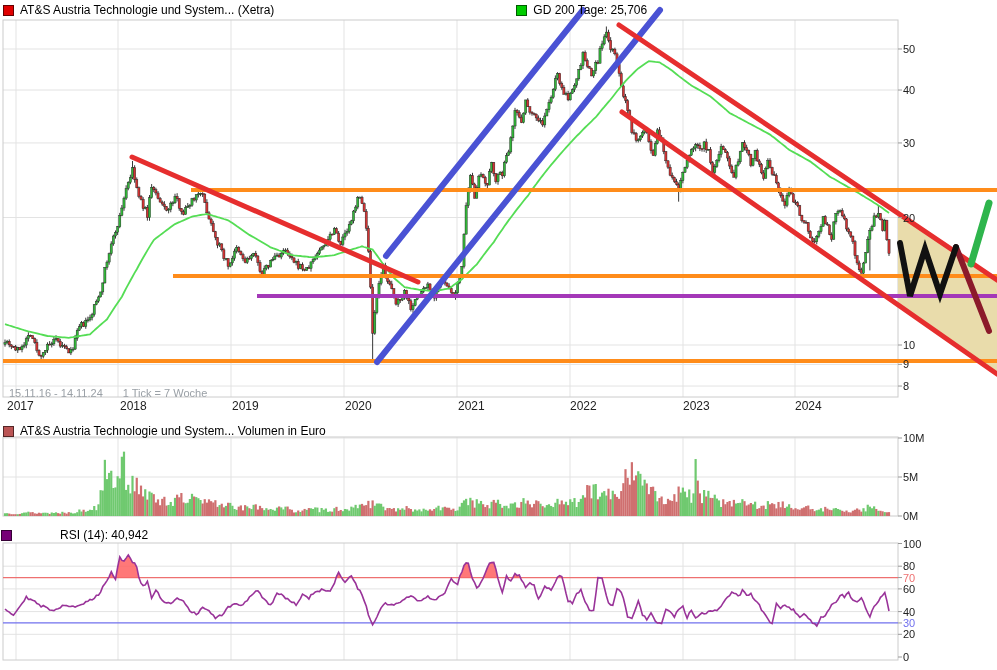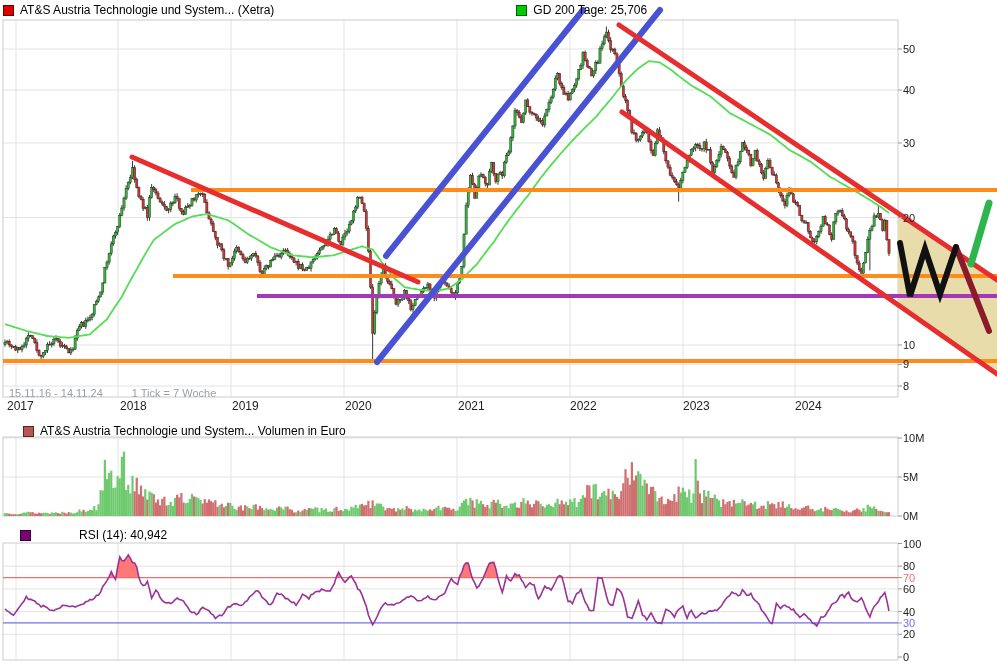--- a/index.html
+++ b/index.html
@@ -2,21 +2,21 @@
 <html><head>
 <meta charset="utf-8">
 <style>
   html,body{margin:0;padding:0;background:#ffffff;}
   body{font-family:"Liberation Sans", sans-serif;}
   #stage{position:relative;width:997px;height:670px;background:#fff;overflow:hidden;}
   .legend-row{position:absolute;display:flex;align-items:center;gap:6px;font-size:12px;color:#000;}
   .sq{width:9px;height:9px;border:1px solid rgba(0,0,0,.55);display:inline-block;flex:0 0 auto;}
   .lg-text{white-space:nowrap;}
   #chart-svg{position:absolute;left:0;top:0;}
-  .date-info{position:absolute;left:9px;top:387px;font-size:11px;color:#9aa0a6;display:flex;gap:29px;}
+  .date-info{position:absolute;left:9px;top:387px;font-size:11px;color:#9aa0a6;display:flex;gap:20px;}
 </style>
 </head>
 <body>
 
 <div id="stage">
   <svg id="chart-svg" width="997" height="670">
       <g>
         <line x1="16" y1="20" x2="16" y2="397" stroke="#e3e3e3" stroke-width="1"></line>
         <line x1="118" y1="20" x2="118" y2="397" stroke="#e3e3e3" stroke-width="1"></line>
         <line x1="231" y1="20" x2="231" y2="397" stroke="#e3e3e3" stroke-width="1"></line>
@@ -1406,22 +1406,22 @@
     <span style="width:230px;"></span>
     <span class="sq" id="sq-ma" style="background: rgb(0, 204, 0);"></span>
     <span class="lg-text">GD 200 Tage: 25,706</span>
   </div>
 
   <div class="date-info">
     <span>15.11.16 - 14.11.24</span>
     <span>1 Tick = 7 Woche</span>
   </div>
 
-  <div class="legend-row" style="left:3px;top:424px;margin-left:20px;">
+  <div class="legend-row" style="left:3px;top:424px;">
     <span class="sq" id="sq-vol" style="background: rgb(187, 85, 85);"></span>
     <span class="lg-text">AT&amp;S Austria Technologie und System... Volumen in Euro</span>
   </div>
 
-  <div class="legend-row" style="left:20px;top:528px;gap:48px;">
+  <div class="legend-row" style="left:1px;top:528px;gap:48px;">
     <span class="sq" id="sq-rsi" style="background: rgb(119, 0, 119);"></span>
     <span class="lg-text">RSI (14): 40,942</span>
   </div>
 </div>
 
 </body></html>

